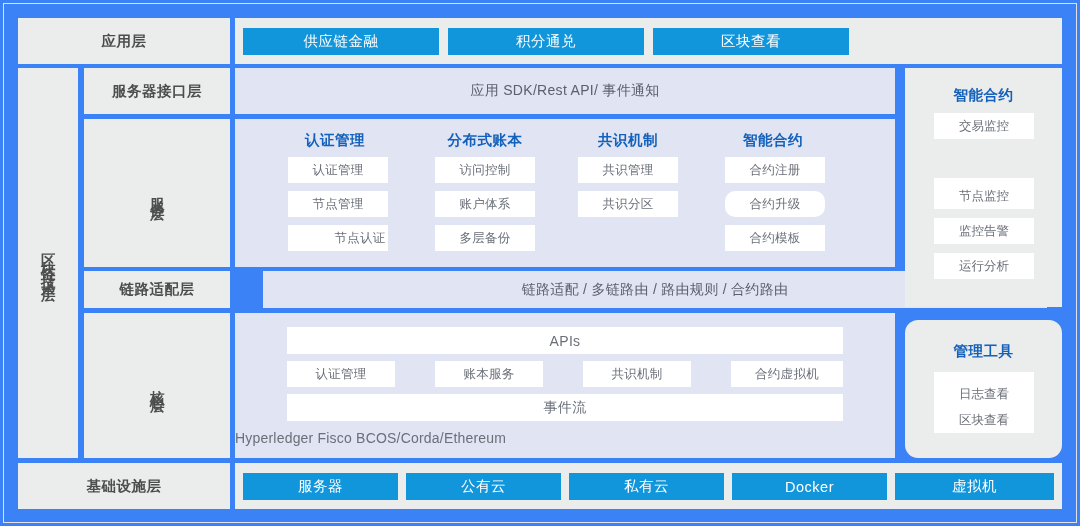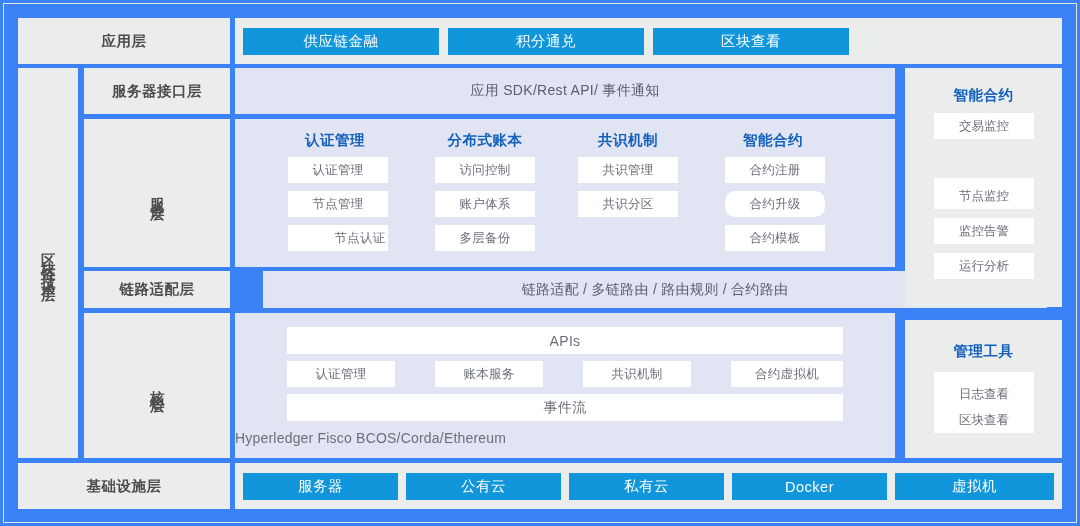--- a/index.html
+++ b/index.html
@@ -196,21 +196,21 @@
 
   <div class="gray-panel" style="left:905px; top:68px; width:157px; height:239px;">
     <div class="panel-title" style="top:18px;">智能合约</div>
     <div class="side-chip" style="left:29px; top:45px; width:100px; height:26px;">交易监控</div>
     <div class="side-chip" style="left:29px; top:80px; width:100px; height:26px;margin-top:30px;">资源监控</div>
     <div class="side-chip" style="left:29px; top:115px; width:100px; height:26px;">节点监控</div>
     <div class="side-chip" style="left:29px; top:150px; width:100px; height:26px;">监控告警</div>
     <div class="side-chip" style="left:29px; top:185px; width:100px; height:26px;">运行分析</div>
   </div>
 
-  <div class="gray-panel" style="left:905px; top:320px; width:157px; height:138px;">
+  <div class="gray-panel" style="left:905px; top:320px; width:157px; height:138px;border-radius:13px;">
     <div class="panel-title" style="top:22px;">管理工具</div>
     <div class="side-chip" style="left:29px; top:52px; width:100px; height:44px;">日志查看</div>
     <div class="side-chip" style="left:29px; top:87px; width:100px; height:26px;">区块查看</div>
   </div>
 
   <div class="gray-panel row-label" style="left:18px; top:463px; width:212px; height:46px;">基础设施层</div>
 
   <div class="gray-panel" style="left:235px; top:463px; width:827px; height:46px;">
     <div class="blue-btn" style="left:8px; top:10px; width:155px; height:27px;">服务器</div>
     <div class="blue-btn" style="left:171px; top:10px; width:155px; height:27px;">公有云</div>

